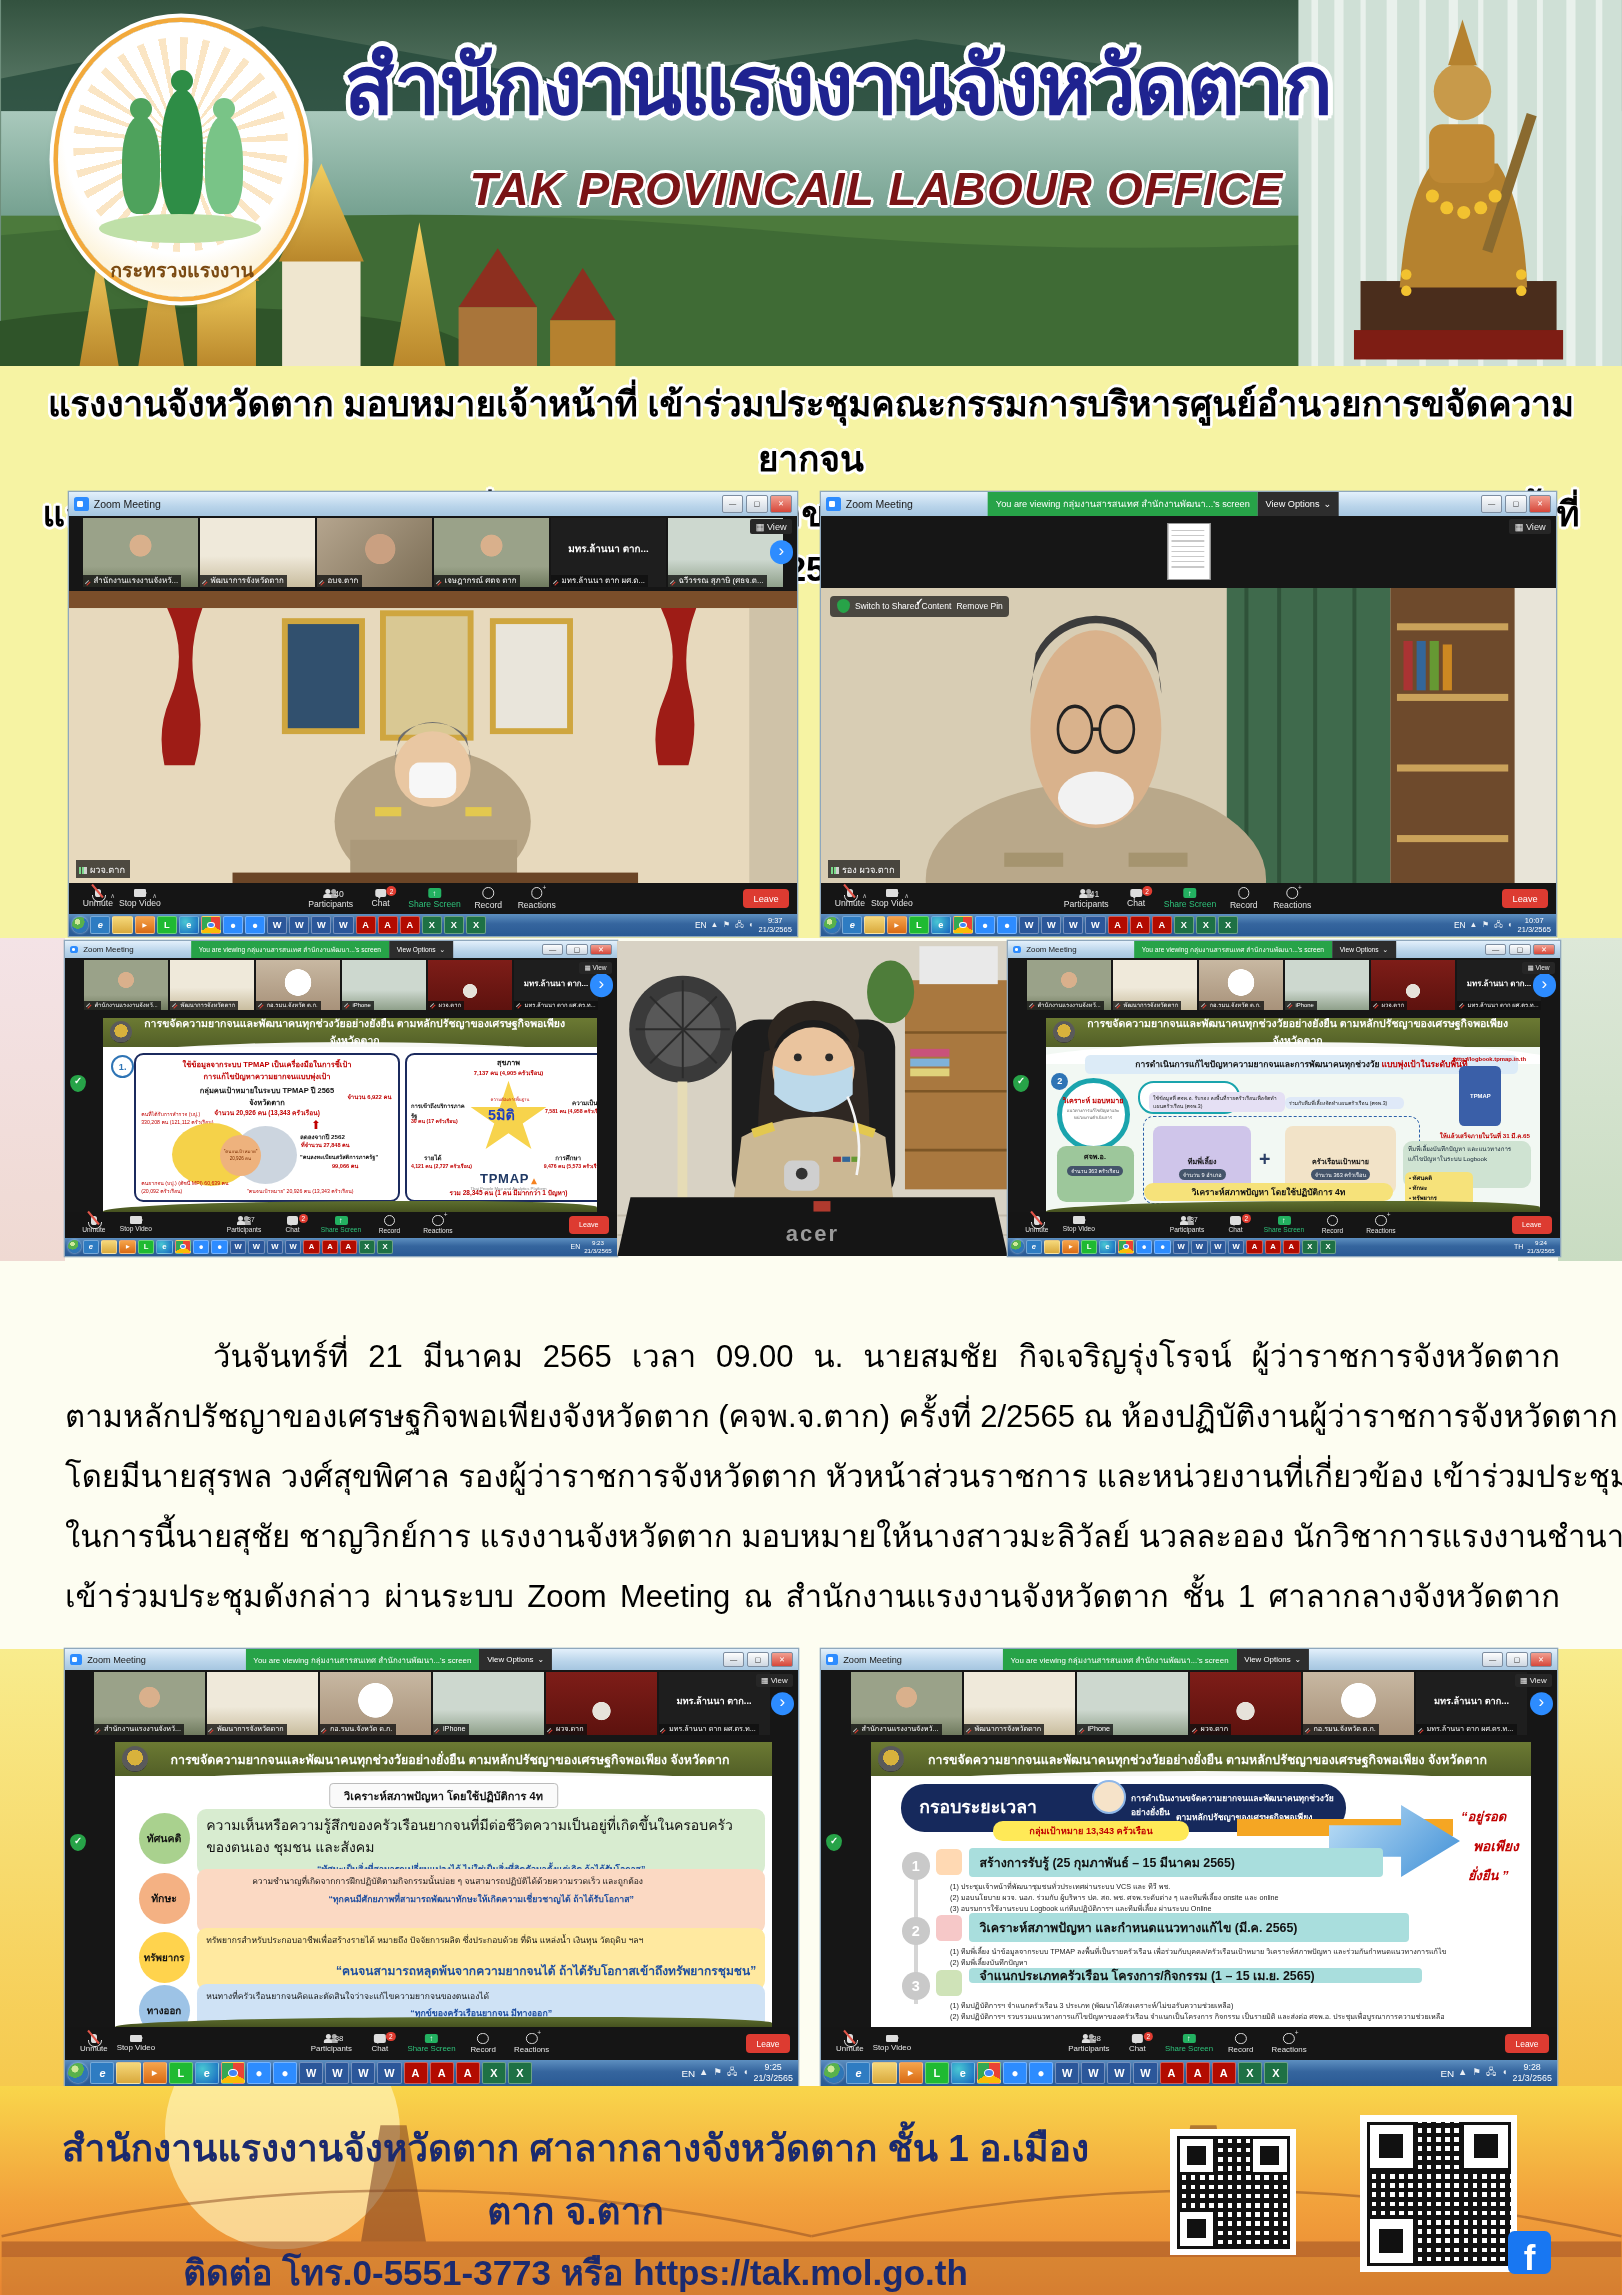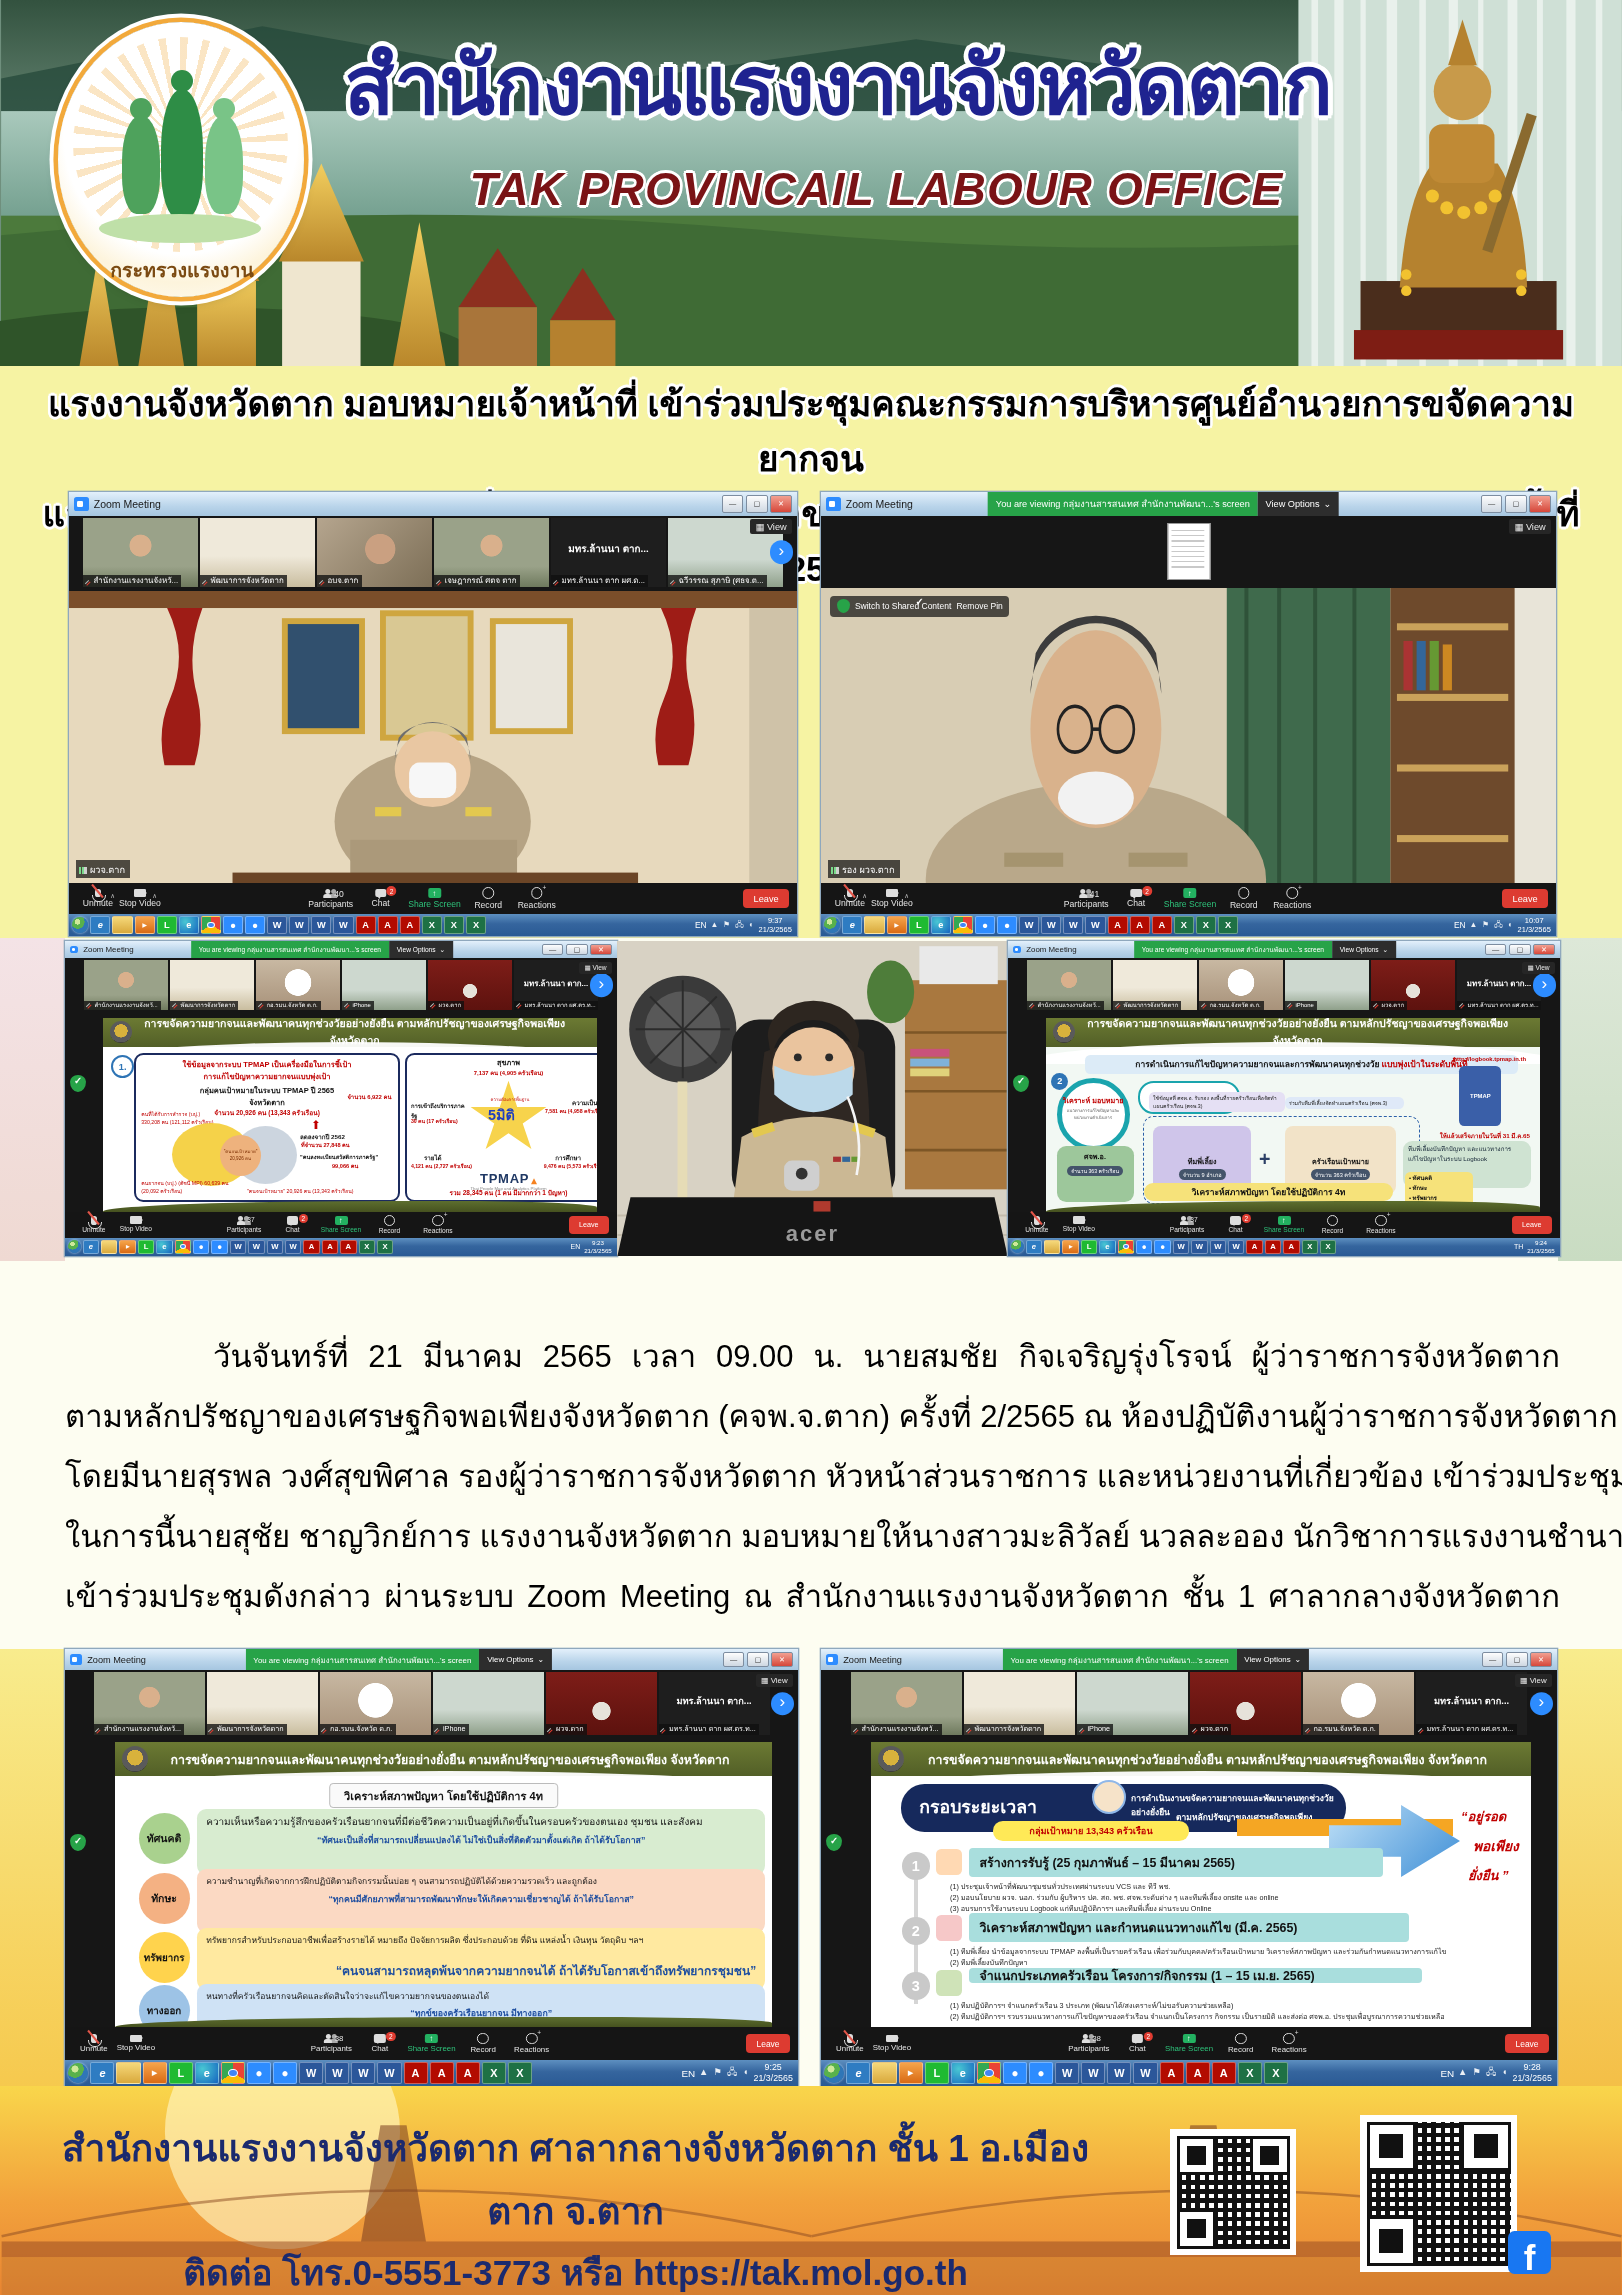--- a/index.html
+++ b/index.html
@@ -929,26 +929,26 @@
       </div>
       <div class="slide" style="left:50px;right:26px;height:285px;">
         <div class="sl-h" style="height:34px;">
             <span class="em" style="width:26px;height:26px;"></span>
             <span class="t" style="font-size:12.4px;">การขจัดความยากจนและพัฒนาคนทุกช่วงวัยอย่างยั่งยืน ตามหลักปรัชญาของเศรษฐกิจพอเพียง จังหวัดตาก</span>
           </div>
         <div class="abs" style="left:50%;transform:translateX(-50%);top:41px;background:#fafafa;border:1.3px solid #bbb;border-radius:3.9px;padding:2.6px 14.4px;font-weight:bold;font-size:11px;color:#111;white-space:nowrap;">วิเคราะห์สภาพปัญหา โดยใช้ปฏิบัติการ 4ท</div>
         <div class="erow">
           <div class="disc2" style="left:23.6px;top:71px;width:51px;height:51px;background:#a9d18e;font-size:10.5px;">ทัศนคติ</div>
           <div class="panel" style="left:82px;top:67px;width:550px;height:56px;background:#d8ecd0;">
-            <div style="font-size:10px;color:#111;">ความเห็นหรือความรู้สึกของครัวเรือนยากจนที่มีต่อชีวิตความเป็นอยู่ที่เกิดขึ้นในครอบครัวของตนเอง ชุมชน และสังคม</div>
+            <div style="font-size:14px;color:#111;">ความเห็นหรือความรู้สึกของครัวเรือนยากจนที่มีต่อชีวิตความเป็นอยู่ที่เกิดขึ้นในครอบครัวของตนเอง ชุมชน และสังคม</div>
             <div class="qt" style="font-size:8.8px;margin-top:3.9px;">“ทัศนะเป็นสิ่งที่สามารถเปลี่ยนแปลงได้ ไม่ใช่เป็นสิ่งที่ติดตัวมาตั้งแต่เกิด ถ้าได้รับโอกาส”</div>
           </div>
           <div class="disc2" style="left:23.6px;top:131px;width:51px;height:51px;background:#f4b183;font-size:10.5px;">ทักษะ</div>
           <div class="panel" style="left:82px;top:127px;width:550px;height:54px;background:#fbd9c3;">
-            <div style="font-size:8.5px;color:#111;">ความชำนาญที่เกิดจากการฝึกปฏิบัติตามกิจกรรมนั้นบ่อย ๆ จนสามารถปฏิบัติได้ด้วยความรวดเร็ว และถูกต้อง</div>
+            <div style="font-size:8.5px;color:#111;margin-left:46px;">ความชำนาญที่เกิดจากการฝึกปฏิบัติตามกิจกรรมนั้นบ่อย ๆ จนสามารถปฏิบัติได้ด้วยความรวดเร็ว และถูกต้อง</div>
             <div class="qt" style="font-size:8.8px;margin-top:3.9px;">“ทุกคนมีศักยภาพที่สามารถพัฒนาทักษะให้เกิดความเชี่ยวชาญได้ ถ้าได้รับโอกาส”</div>
           </div>
           <div class="disc2" style="left:23.6px;top:190px;width:51px;height:51px;background:#ffd34d;font-size:9.8px;">ทรัพยากร</div>
           <div class="panel" style="left:82px;top:186px;width:550px;height:52px;background:#ffe9a0;">
             <div style="font-size:8.5px;color:#111;">ทรัพยากรสำหรับประกอบอาชีพเพื่อสร้างรายได้ หมายถึง ปัจจัยการผลิต ซึ่งประกอบด้วย ที่ดิน แหล่งน้ำ เงินทุน วัตถุดิบ ฯลฯ</div>
             <div class="qt" style="font-size:12px;margin-top:14px;text-align:right;">“คนจนสามารถหลุดพ้นจากความยากจนได้ ถ้าได้รับโอกาสเข้าถึงทรัพยากรชุมชน”</div>
           </div>
           <div class="disc2" style="left:23.6px;top:243px;width:51px;height:51px;background:#9dc3e6;font-size:9.8px;">ทางออก</div>
           <div class="panel" style="left:82px;top:242px;width:550px;height:37px;background:#cfe2f5;">
             <div style="font-size:8.5px;color:#111;">หนทางที่ครัวเรือนยากจนคิดและตัดสินใจว่าจะแก้ไขความยากจนของตนเองได้</div>

